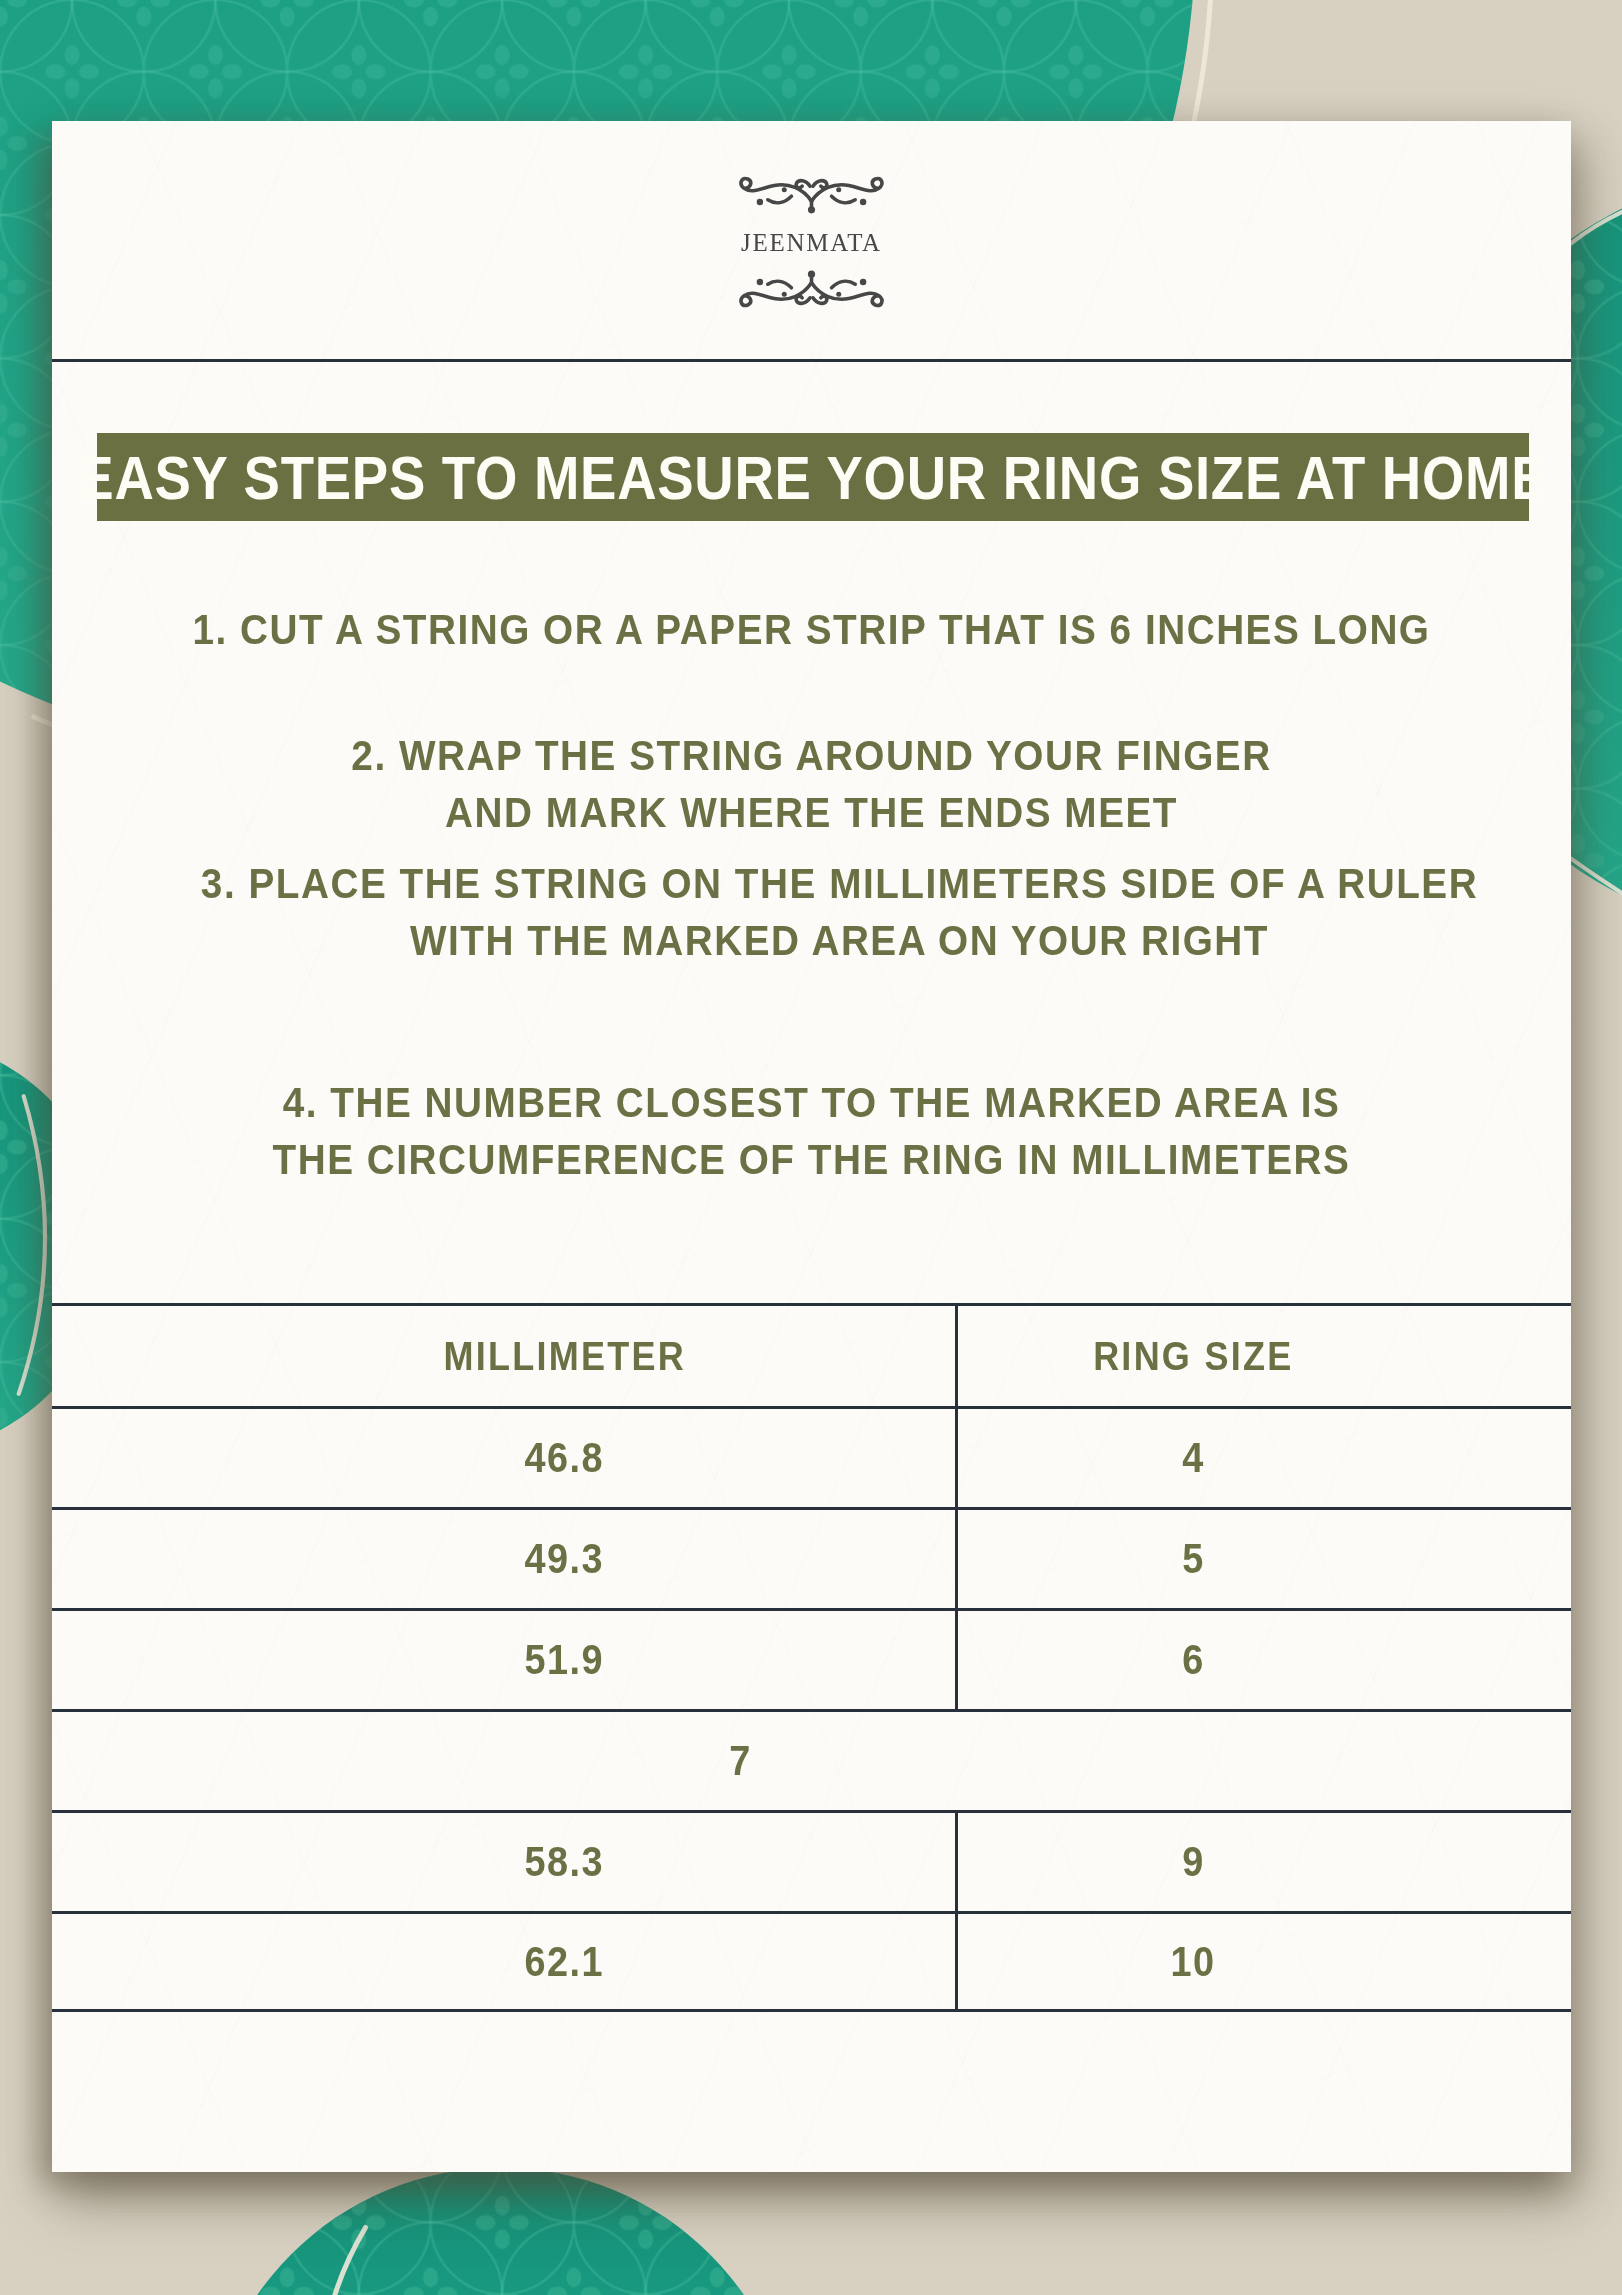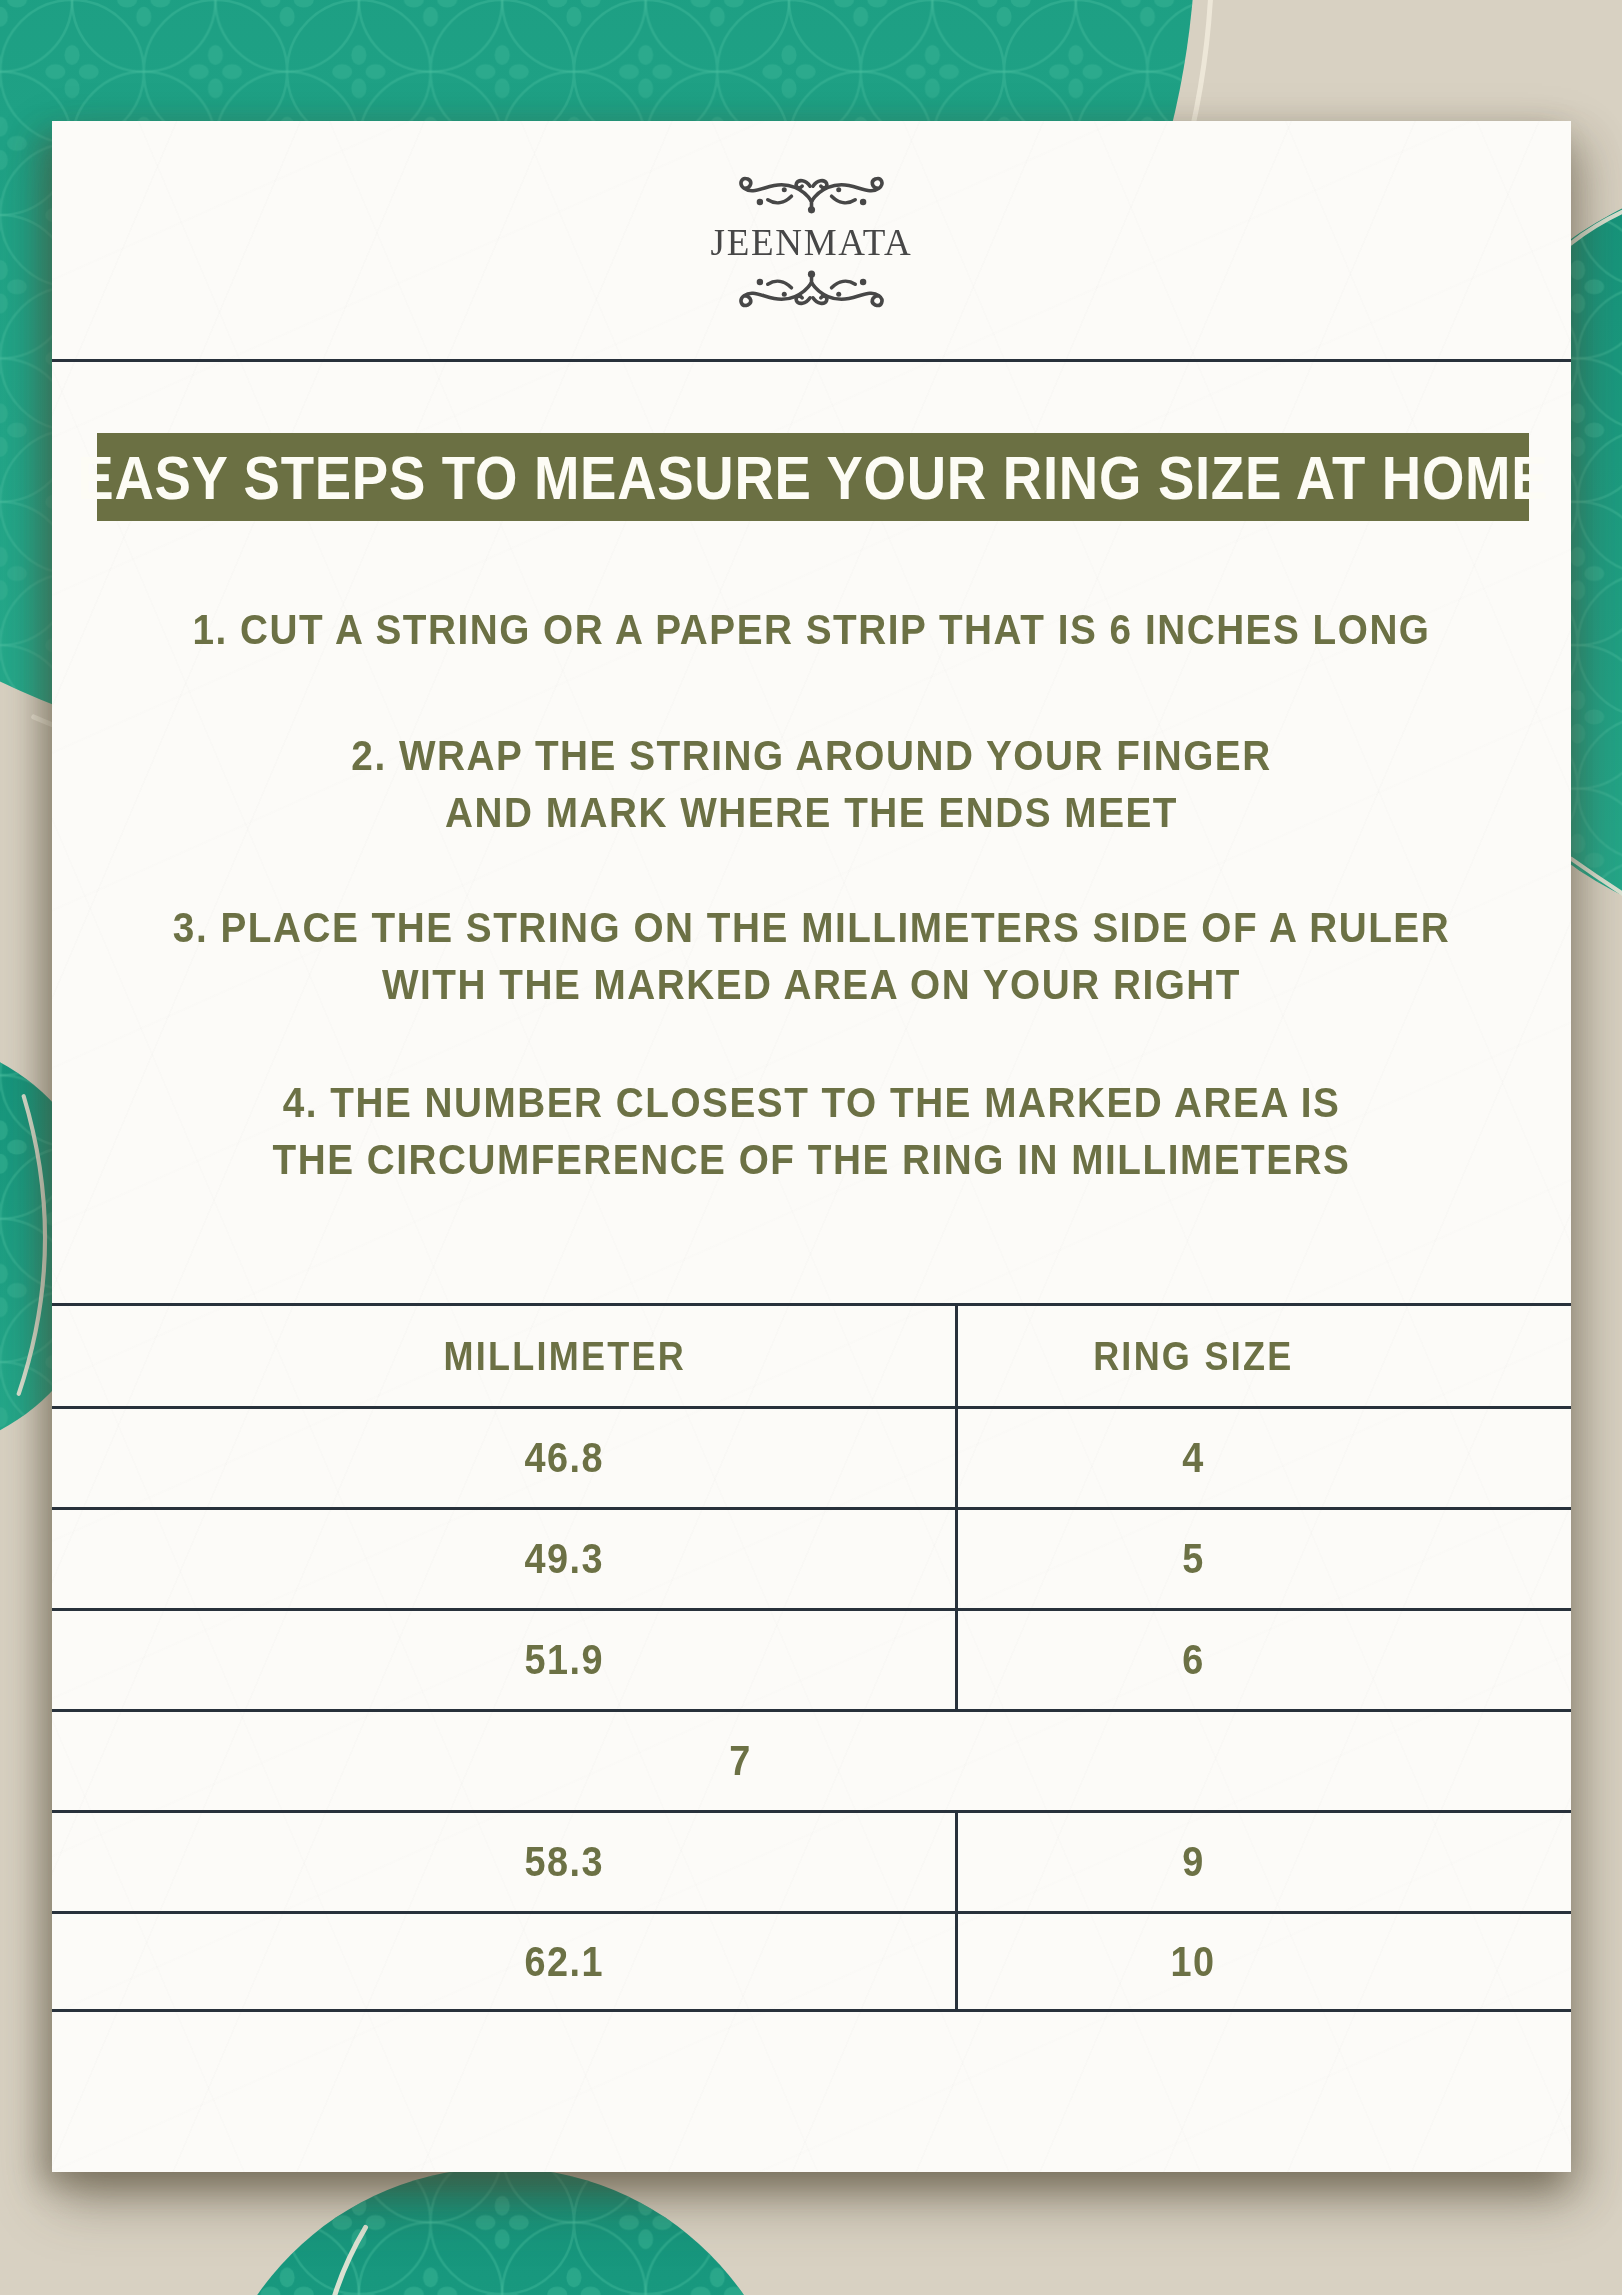--- a/index.html
+++ b/index.html
@@ -22,34 +22,34 @@
         background:
           repeating-linear-gradient(113deg, rgba(120,120,120,.018) 0 1.7px, transparent 1.7px 114px),
           repeating-linear-gradient(67deg, rgba(120,120,120,.014) 0 1.7px, transparent 1.7px 176px),
           repeating-linear-gradient(156deg, rgba(140,140,140,.012) 0 2.5px, transparent 2.5px 144px);}
 
   .logo{position:absolute;top:53px;left:0;width:100%;text-align:center;}
   .logo svg{display:block;margin:0 auto;width:193px;height:43px;}
   .flourish-stroke{fill:none;stroke:var(--ink);stroke-width:5;stroke-linecap:round;}
   .flourish-fill{fill:var(--ink);}
   .brand{margin:1.7px 0;font-family:"Liberation Serif",serif;font-weight:400;
-         font-size:37px;line-height:47px;letter-spacing:1.7px;color:var(--ink);}
+         font-size:25px;line-height:47px;letter-spacing:1.7px;color:var(--ink);}
   .flourish-bottom{transform:scaleY(-1);}
 
   .logo-divider{position:absolute;top:238px;left:0;width:100%;height:3.3px;background:var(--line);}
 
   .banner{position:absolute;top:312px;left:45px;width:1432px;height:88px;
           background:var(--olive);display:flex;align-items:center;justify-content:center;}
   .banner span{display:inline-block;transform:scaleX(.88);white-space:nowrap;
           font-weight:700;font-size:62px;letter-spacing:0.8px;color:var(--bar-text);}
 
   .step{position:absolute;left:0;width:100%;text-align:center;color:var(--olive-text);}
   .step-line{display:block;line-height:57px;font-weight:700;font-size:43px;
           letter-spacing:1.7px;transform:scaleX(.9);white-space:nowrap;}
-  .step1{top:480px;} .step2{top:606px;} .step3{top:778px;} .step4{top:953px;}
+  .step1{top:480px;} .step2{top:606px;} .step3{top:734px;padding-left:28px;} .step4{top:953px;}
 
   .size-table{position:absolute;top:1182px;left:0;width:100%;}
   .t-row{display:flex;box-sizing:border-box;height:101px;border-top:3.3px solid var(--line);}
   .t-row.head{height:103px;}
   .t-row:last-child{border-bottom:3.3px solid var(--line);}
   .t-cell{display:flex;align-items:center;justify-content:center;box-sizing:border-box;}
   .t-left{width:906px;border-right:3.3px solid var(--line);padding-left:122px;}
   .t-right{flex:1;padding-right:158px;padding-left:16px;}
   .t-text{display:inline-block;transform:scaleX(.9);font-weight:700;font-size:42px;
           letter-spacing:1.7px;color:var(--olive-text);white-space:nowrap;}

